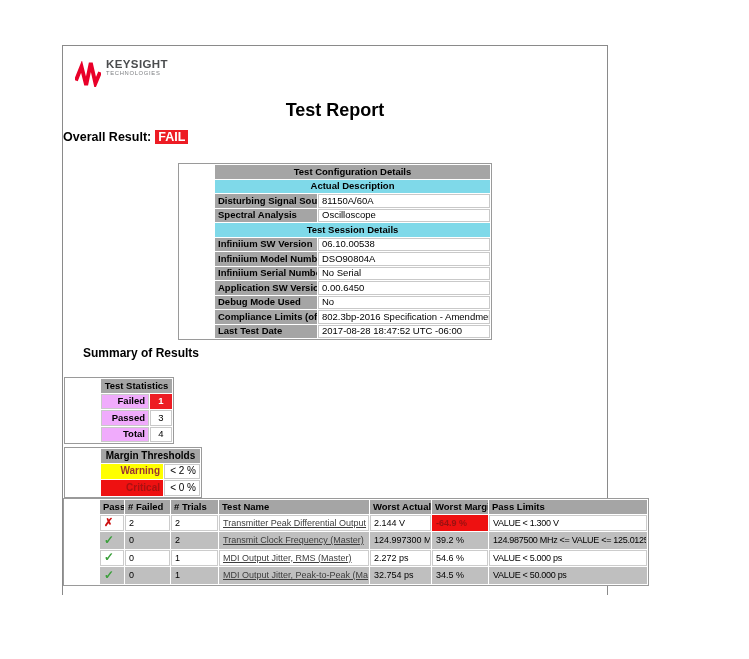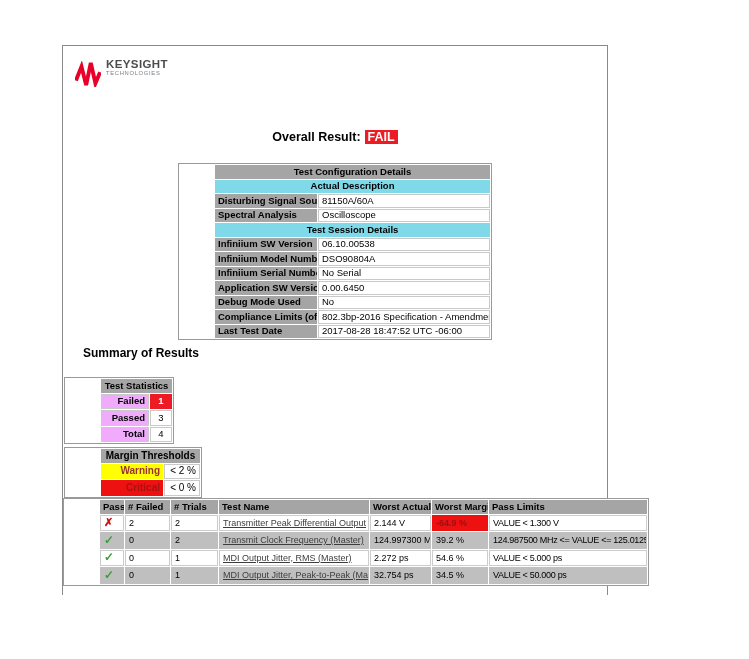--- a/index.html
+++ b/index.html
@@ -6,21 +6,21 @@
   body{width:749px;height:659px;position:relative;font-family:"Liberation Sans",sans-serif;color:#000;}
   .page{position:absolute;left:62px;top:45px;width:546px;height:550px;background:#fff;
         border:1px solid #8a8a8a;border-bottom:none;box-sizing:border-box;}
   
   .logo{position:absolute;left:12px;top:12px;display:flex;align-items:flex-start;gap:5px;}
   .logo svg{display:block;margin-top:3px;}
   .brand{font-size:11.5px;font-weight:bold;color:#4a4c4e;letter-spacing:.4px;line-height:12px;}
   .brand-sub{font-size:5.8px;color:#7d7f82;letter-spacing:.7px;line-height:7px;}
   
   .title{position:absolute;top:54px;left:0;width:100%;text-align:center;font-size:18px;font-weight:bold;margin:0;}
-  .overall{position:absolute;top:84px;left:0;width:100%;text-align:center;font-size:12.5px;font-weight:bold;}
+  .overall{position:absolute;top:84px;left:0;width:100%;font-size:12.5px;font-weight:bold;}
   .fail-badge{background:#ED1C24;color:#fff;padding:0 3px;margin-left:4px;}
   
   table{border-collapse:separate;border-spacing:1px;background:#fff;padding-left:35px;}
   td,th{padding:1.5px 3px;line-height:10.5px;white-space:nowrap;overflow:hidden;}
   .h-gray{background:#A5A5A5;font-weight:bold;text-align:center;}
   .h-cyan{background:#7FD9E9;font-weight:bold;text-align:center;}
   
   .config{position:absolute;top:117px;left:50%;transform:translateX(-50%);
           width:278px;table-layout:fixed;font-size:9.5px;border:1px solid #9a9a9a;}
   .config .lbl{background:#A5A5A5;font-weight:bold;}
@@ -57,20 +57,21 @@
       <svg width="26" height="26" viewBox="0 0 28 28">
         <polyline points="1,21 7,6 12,26 17,2 22,24 27,12" fill="none" stroke="#E90029" stroke-width="4.2"></polyline>
       </svg>
     </span>
     <span>
       <div class="brand">KEYSIGHT</div>
       <div class="brand-sub">TECHNOLOGIES</div>
     </span>
   </div>
 
+  <h1 class="title">Test Report</h1>
   <div class="overall">
     <span>Overall Result:</span><span class="fail-badge">FAIL</span>
   </div>
 
   <table class="config">
     <colgroup>
         <col style="width:102px">
         <col style="width:172px">
       </colgroup>
     <tbody>

